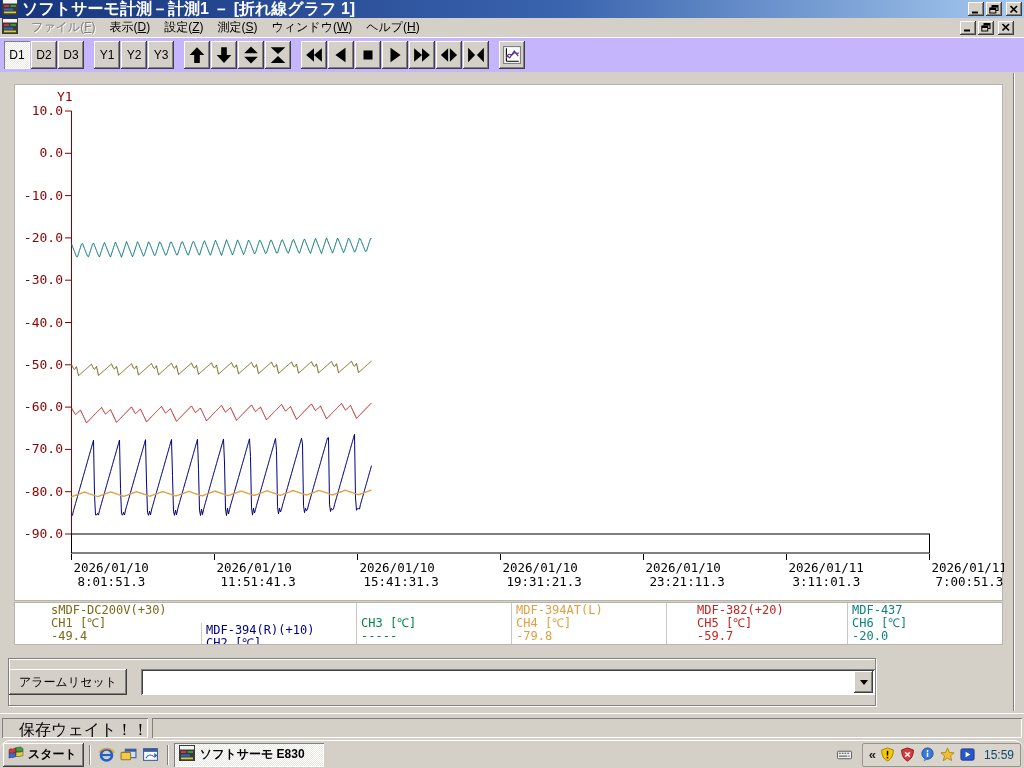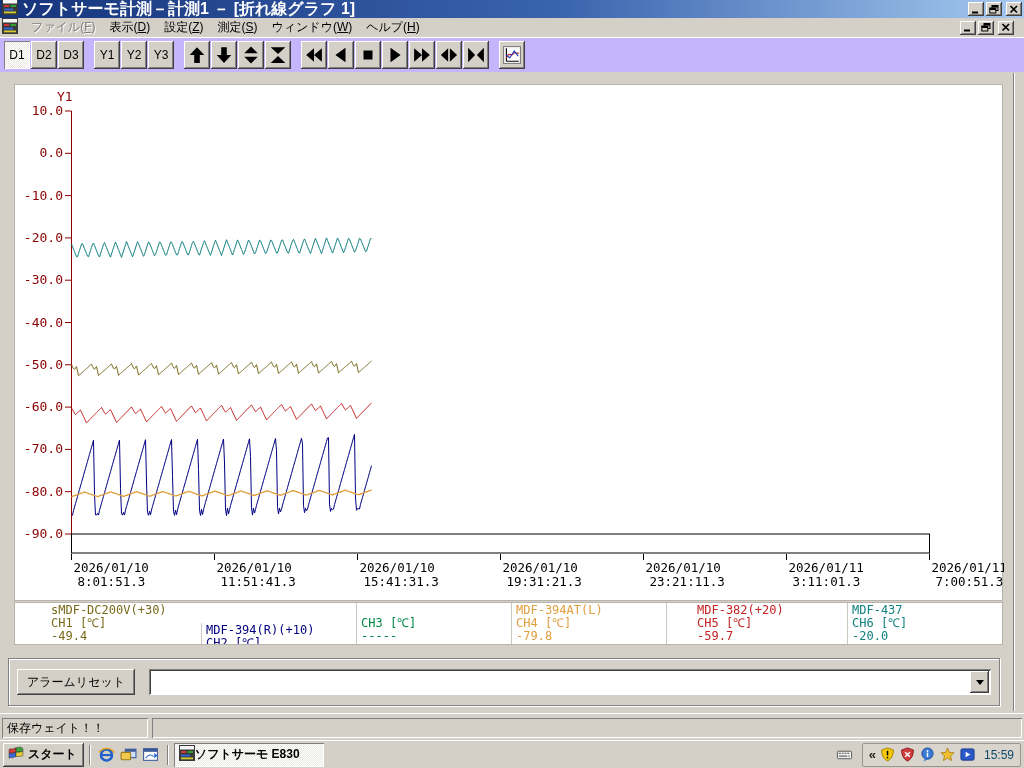--- a/index.html
+++ b/index.html
@@ -45,46 +45,46 @@
   .chart-panel { position:absolute; left:14px; top:12px; width:989px; height:517px; background:#fff;
                  border:1px solid #b8b4ac; }
   .chart-panel svg { position:absolute; left:0; top:0; }
 
   .legend { position:absolute; left:14px; top:530px; width:989px; height:43px; background:#fff;
             border:1px solid #b8b4ac; display:flex; }
   .legend-cell { flex:1; border-left:1px solid #ccc8c0; padding:1px 4px; overflow:hidden;
                  font-family:"DejaVu Sans Mono","Liberation Mono",monospace; font-size:12px; line-height:13px; white-space:pre; }
   .legend-cell:first-child { border-left:0;padding-left:36px; }
 
-  .alarm-group { position:absolute; left:8px; top:586px; width:992px; height:48px;
+  .alarm-group { position:absolute; left:8px; top:586px; width:868px; height:48px;
                  border:1px solid #808080; box-shadow:1px 1px 0 #fff, inset 1px 1px 0 #fff;
-                 display:flex; align-items:center; padding:0 8px; gap:14px; }
+                 display:flex; align-items:center; padding:0 0; gap:14px; }
   .alarm-btn { height:26px; padding:0 10px; font-size:12px; font-family:"Liberation Sans",sans-serif;
                display:flex; align-items:center; border:0; }
   .combo { flex:1; height:26px; position:relative; background:#fff; }
   .combo-field { position:absolute; left:2px; top:2px; right:22px; bottom:2px; background:#fff;
                  font-size:12px; border:0; outline:none; }
   .combo-arrow { position:absolute; right:2px; top:2px; width:19px; height:22px;
                  display:flex; align-items:center; justify-content:center; }
   .combo-arrow .tri { width:0; height:0; border-left:4px solid transparent; border-right:4px solid transparent;
                       border-top:5px solid #000; }
 
   .statusbar { position:absolute; left:0; top:713px; width:1024px; height:27px; background:#d4d0c8;
                border-top:1px solid #fff; }
-  .status-panel { position:absolute; top:4px; height:20px; font-size:12px; padding:2px 5px; white-space:nowrap; }
+  .status-panel { position:absolute; top:4px; height:20px; font-size:16px; padding:2px 17px; white-space:nowrap; }
   .status-1 { left:2px; width:146px; }
   .status-2 { left:152px; width:870px; }
 
   .taskbar { position:absolute; left:0; top:740px; width:1024px; height:28px; background:#d4d0c8;
-             border-top:1px solid #fff; display:flex; align-items:center; padding:8px 3px; }
+             border-top:1px solid #fff; display:flex; align-items:center; padding:8px 3px;border-radius:10px; }
   .start-btn { height:24px; padding:0 7px 0 4px; display:flex; align-items:center; gap:3px;
                font-size:12px; font-weight:bold; border:0; }
   .tb-vsep { width:2px; height:20px; border-left:1px solid #808080; border-right:1px solid #fff; margin:0 5px; }
   .ql-icon { width:22px; height:22px; display:flex; align-items:center; justify-content:center; }
-  .task-btn { width:150px; height:24px; display:flex; align-items:center; padding:0 5px;
+  .task-btn { width:150px; height:24px; display:flex; align-items:center; gap:5px; padding:0 5px;
               font-size:12px; font-weight:bold; border:0; white-space:nowrap; overflow:hidden; }
   .tray { margin-left:auto; display:flex; align-items:center; }
   .kb-box { width:26px; height:22px; display:flex; align-items:center; justify-content:center; margin-right:4px; }
   .tray-box { height:24px; border:1px solid #9a968e; border-radius:2px; background:#d9d5cd;
               display:flex; align-items:center; gap:4px; padding:0 6px; }
   .chevron { font-size:13px; font-weight:bold; color:#222; }
   .clock { font-size:12px; color:#0c4a6e; margin-left:4px; }
   .tray-ic { width:16px; height:16px; display:flex; align-items:center; justify-content:center; }
 </style>
 </head>

